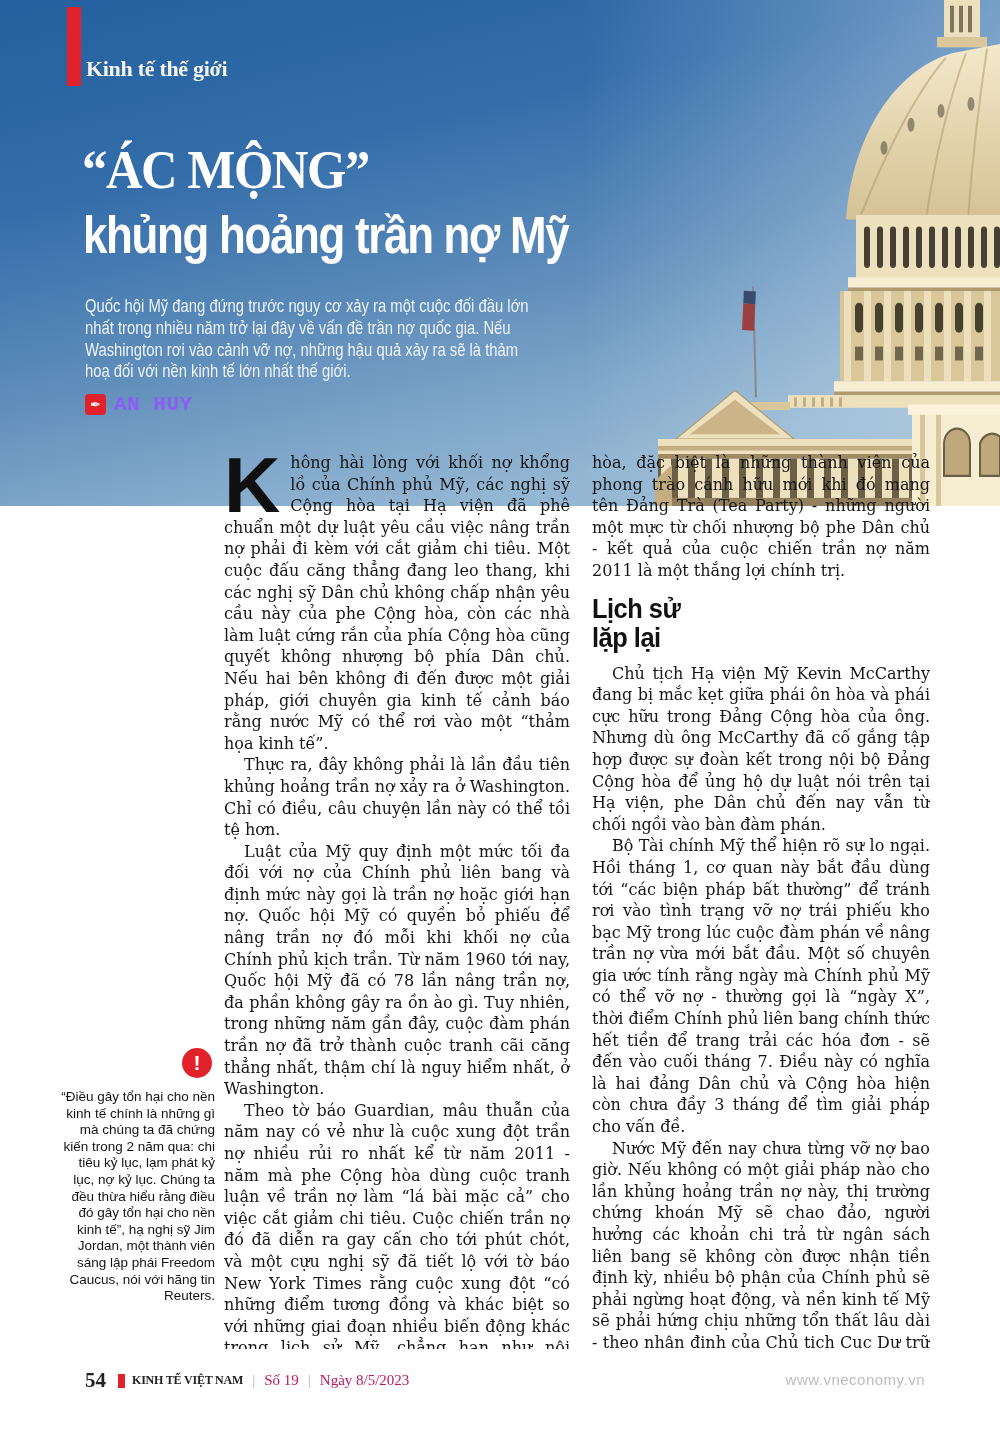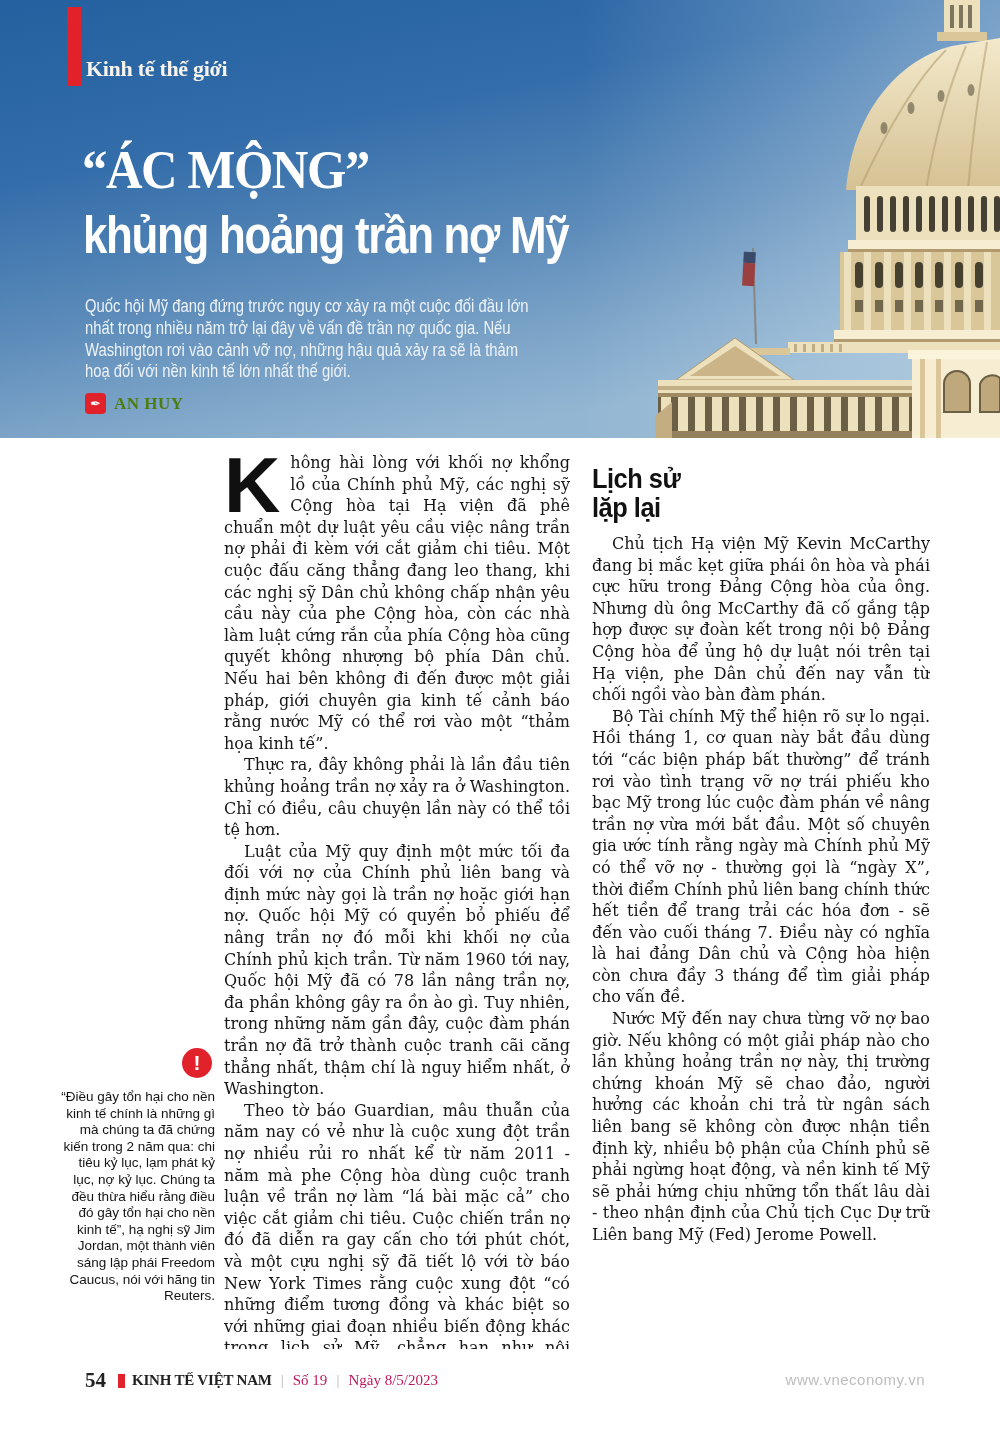--- a/index.html
+++ b/index.html
@@ -3,21 +3,21 @@
 <meta charset="utf-8">
 <style>
   html,body{margin:0;padding:0;background:#e8e8e8;}
   .page{
     position:relative;width:1000px;height:1447px;margin:0 auto;
     background:#ffffff;overflow:hidden;
     font-family:"DejaVu Serif","Liberation Serif",serif;
     -webkit-font-smoothing:antialiased;
   }
   
-  .hero{position:absolute;left:0;top:0;width:1000px;height:438px;}
+  .hero{position:absolute;left:0;top:0;width:1000px;height:506px;}
   .hero svg{position:absolute;left:0;top:0;width:100%;height:100%;display:block;}
   .kicker-bar{position:absolute;left:67px;top:7px;width:14px;height:79px;background:#e2222b;}
   .kicker{
     position:absolute;left:86px;top:56px;color:#f7f4ec;
     font-family:"Liberation Serif","DejaVu Serif",serif;font-weight:700;
     font-size:22px;letter-spacing:-0.3px;white-space:nowrap;
   }
   .title-serif{
     position:absolute;left:82px;top:138px;margin:0;color:#ffffff;
     font-family:"Liberation Serif","DejaVu Serif",serif;font-weight:700;
@@ -36,22 +36,22 @@
     font-size:19px;line-height:21.8px;font-weight:400;
     transform:scaleX(.78);transform-origin:left top;
   }
   .byline{position:absolute;left:85px;top:393px;display:flex;align-items:center;gap:8px;}
   .pen-badge{
     width:21px;height:21px;border-radius:4px;background:#e2222b;color:#ffffff;
     display:flex;align-items:center;justify-content:center;font-size:13px;line-height:1;
     font-family:"DejaVu Sans",sans-serif;
   }
   .byline-name{
-    color:#4d7c0f;font-family:Liberation Serif, serif;
-    font-weight:700;font-size:17px;letter-spacing:.5px;
+    color:#8b5cf6;font-family:Liberation Mono, monospace;
+    font-weight:700;font-size:21px;letter-spacing:.5px;
   }
   
   .col{position:absolute;top:452px;height:897px;overflow:hidden;color:#161616;}
   .col1{left:224px;width:346px;}
   .col2{left:592px;width:338px;}
   .col p{margin:0;font-size:16px;line-height:21.6px;text-align:justify;}
   .col p.indent{text-indent:20px;}
   .dropcap{
     float:left;font-family:"Liberation Sans","DejaVu Sans",sans-serif;
     font-weight:800;font-size:78px;line-height:60px;padding:3px 10px 0 0;color:#101010;
@@ -77,21 +77,21 @@
   
   .footer{position:absolute;left:0;top:1368px;width:1000px;height:30px;}
   .footer-left{position:absolute;left:85px;top:0;display:flex;align-items:center;}
   .folio{
     font-family:"Liberation Serif","DejaVu Serif",serif;font-weight:700;
     font-size:21px;color:#222222;
   }
   .footer-sq{display:inline-block;width:7px;height:14px;background:#e2222b;margin:0 7px 0 12px;}
   .footer-mag{
     font-family:"Liberation Serif","DejaVu Serif",serif;font-weight:700;
-    font-size:15px;color:#222222;letter-spacing:-0.2px;
+    font-size:12px;color:#222222;letter-spacing:-0.2px;
   }
   .footer-sep{color:#b3b3b3;font-size:15px;padding:0 9px;font-family:"Liberation Serif",serif;}
   .footer-issue,.footer-date{
     font-family:"Liberation Serif","DejaVu Serif",serif;font-size:15px;color:#be185d;
   }
   .footer-site{
     position:absolute;right:75px;top:3px;
     font-family:"Liberation Sans","DejaVu Sans",sans-serif;
     font-size:15px;color:#bdbdbd;letter-spacing:.5px;
   }
@@ -252,20 +252,21 @@
   </header>
 
   <section class="col col1">
     <p><span class="dropcap">K</span><span>hông hài lòng với khối nợ khổng lồ của Chính phủ Mỹ, các nghị sỹ Cộng hòa tại Hạ viện đã phê chuẩn một dự luật yêu cầu việc nâng trần nợ phải đi kèm với cắt giảm chi tiêu. Một cuộc đấu căng thẳng đang leo thang, khi các nghị sỹ Dân chủ không chấp nhận yêu cầu này của phe Cộng hòa, còn các nhà làm luật cứng rắn của phía Cộng hòa cũng quyết không nhượng bộ phía Dân chủ. Nếu hai bên không đi đến được một giải pháp, giới chuyên gia kinh tế cảnh báo rằng nước Mỹ có thể rơi vào một “thảm họa kinh tế”.</span></p>
     <p class="indent">Thực ra, đây không phải là lần đầu tiên khủng hoảng trần nợ xảy ra ở Washington. Chỉ có điều, câu chuyện lần này có thể tồi tệ hơn.</p>
     <p class="indent">Luật của Mỹ quy định một mức tối đa đối với nợ của Chính phủ liên bang và định mức này gọi là trần nợ hoặc giới hạn nợ. Quốc hội Mỹ có quyền bỏ phiếu để nâng trần nợ đó mỗi khi khối nợ của Chính phủ kịch trần. Từ năm 1960 tới nay, Quốc hội Mỹ đã có 78 lần nâng trần nợ, đa phần không gây ra ồn ào gì. Tuy nhiên, trong những năm gần đây, cuộc đàm phán trần nợ đã trở thành cuộc tranh cãi căng thẳng nhất, thậm chí là nguy hiểm nhất, ở Washington.</p>
     <p class="indent">Theo tờ báo Guardian, mâu thuẫn của năm nay có vẻ như là cuộc xung đột trần nợ nhiều rủi ro nhất kể từ năm 2011 - năm mà phe Cộng hòa dùng cuộc tranh luận về trần nợ làm “lá bài mặc cả” cho việc cắt giảm chi tiêu. Cuộc chiến trần nợ đó đã diễn ra gay cấn cho tới phút chót, và một cựu nghị sỹ đã tiết lộ với tờ báo New York Times rằng cuộc xung đột “có những điểm tương đồng và khác biệt so với những giai đoạn nhiều biến động khác trong lịch sử Mỹ, chẳng hạn như nội chiến”. Giữa lúc thị trường chứng khoán rúng động và chỉ còn 72 giờ trước khi nước Mỹ rơi vào cảnh vỡ nợ cấp quốc gia lần đầu tiên trong lịch sử, hai đảng Cộng hòa và Dân chủ cuối cùng đã nhất trí được về một dự luật nâng trần nợ thêm 900 tỷ USD và cắt giảm chi tiêu một khoản tương tự. Đối với các nghị sỹ Cộng</p>
   </section>
 
   <section class="col col2">
+    <p>hòa, đặc biệt là những thành viên của phong trào cánh hữu mới khi đó mang tên Đảng Trà (Tea Party) - những người một mực từ chối nhượng bộ phe Dân chủ - kết quả của cuộc chiến trần nợ năm 2011 là một thắng lợi chính trị.</p>
     <h2 class="subhead">
       <span>Lịch sử</span><br>
       <span>lặp lại</span>
     </h2>
     <p class="indent">Chủ tịch Hạ viện Mỹ Kevin McCarthy đang bị mắc kẹt giữa phái ôn hòa và phái cực hữu trong Đảng Cộng hòa của ông. Nhưng dù ông McCarthy đã cố gắng tập hợp được sự đoàn kết trong nội bộ Đảng Cộng hòa để ủng hộ dự luật nói trên tại Hạ viện, phe Dân chủ đến nay vẫn từ chối ngồi vào bàn đàm phán.</p>
     <p class="indent">Bộ Tài chính Mỹ thể hiện rõ sự lo ngại. Hồi tháng 1, cơ quan này bắt đầu dùng tới “các biện pháp bất thường” để tránh rơi vào tình trạng vỡ nợ trái phiếu kho bạc Mỹ trong lúc cuộc đàm phán về nâng trần nợ vừa mới bắt đầu. Một số chuyên gia ước tính rằng ngày mà Chính phủ Mỹ có thể vỡ nợ - thường gọi là “ngày X”, thời điểm Chính phủ liên bang chính thức hết tiền để trang trải các hóa đơn - sẽ đến vào cuối tháng 7. Điều này có nghĩa là hai đảng Dân chủ và Cộng hòa hiện còn chưa đầy 3 tháng để tìm giải pháp cho vấn đề.</p>
     <p class="indent">Nước Mỹ đến nay chưa từng vỡ nợ bao giờ. Nếu không có một giải pháp nào cho lần khủng hoảng trần nợ này, thị trường chứng khoán Mỹ sẽ chao đảo, người hưởng các khoản chi trả từ ngân sách liên bang sẽ không còn được nhận tiền định kỳ, nhiều bộ phận của Chính phủ sẽ phải ngừng hoạt động, và nền kinh tế Mỹ sẽ phải hứng chịu những tổn thất lâu dài - theo nhận định của Chủ tịch Cục Dự trữ Liên bang Mỹ (Fed) Jerome Powell.</p>
 
   </section>
 

